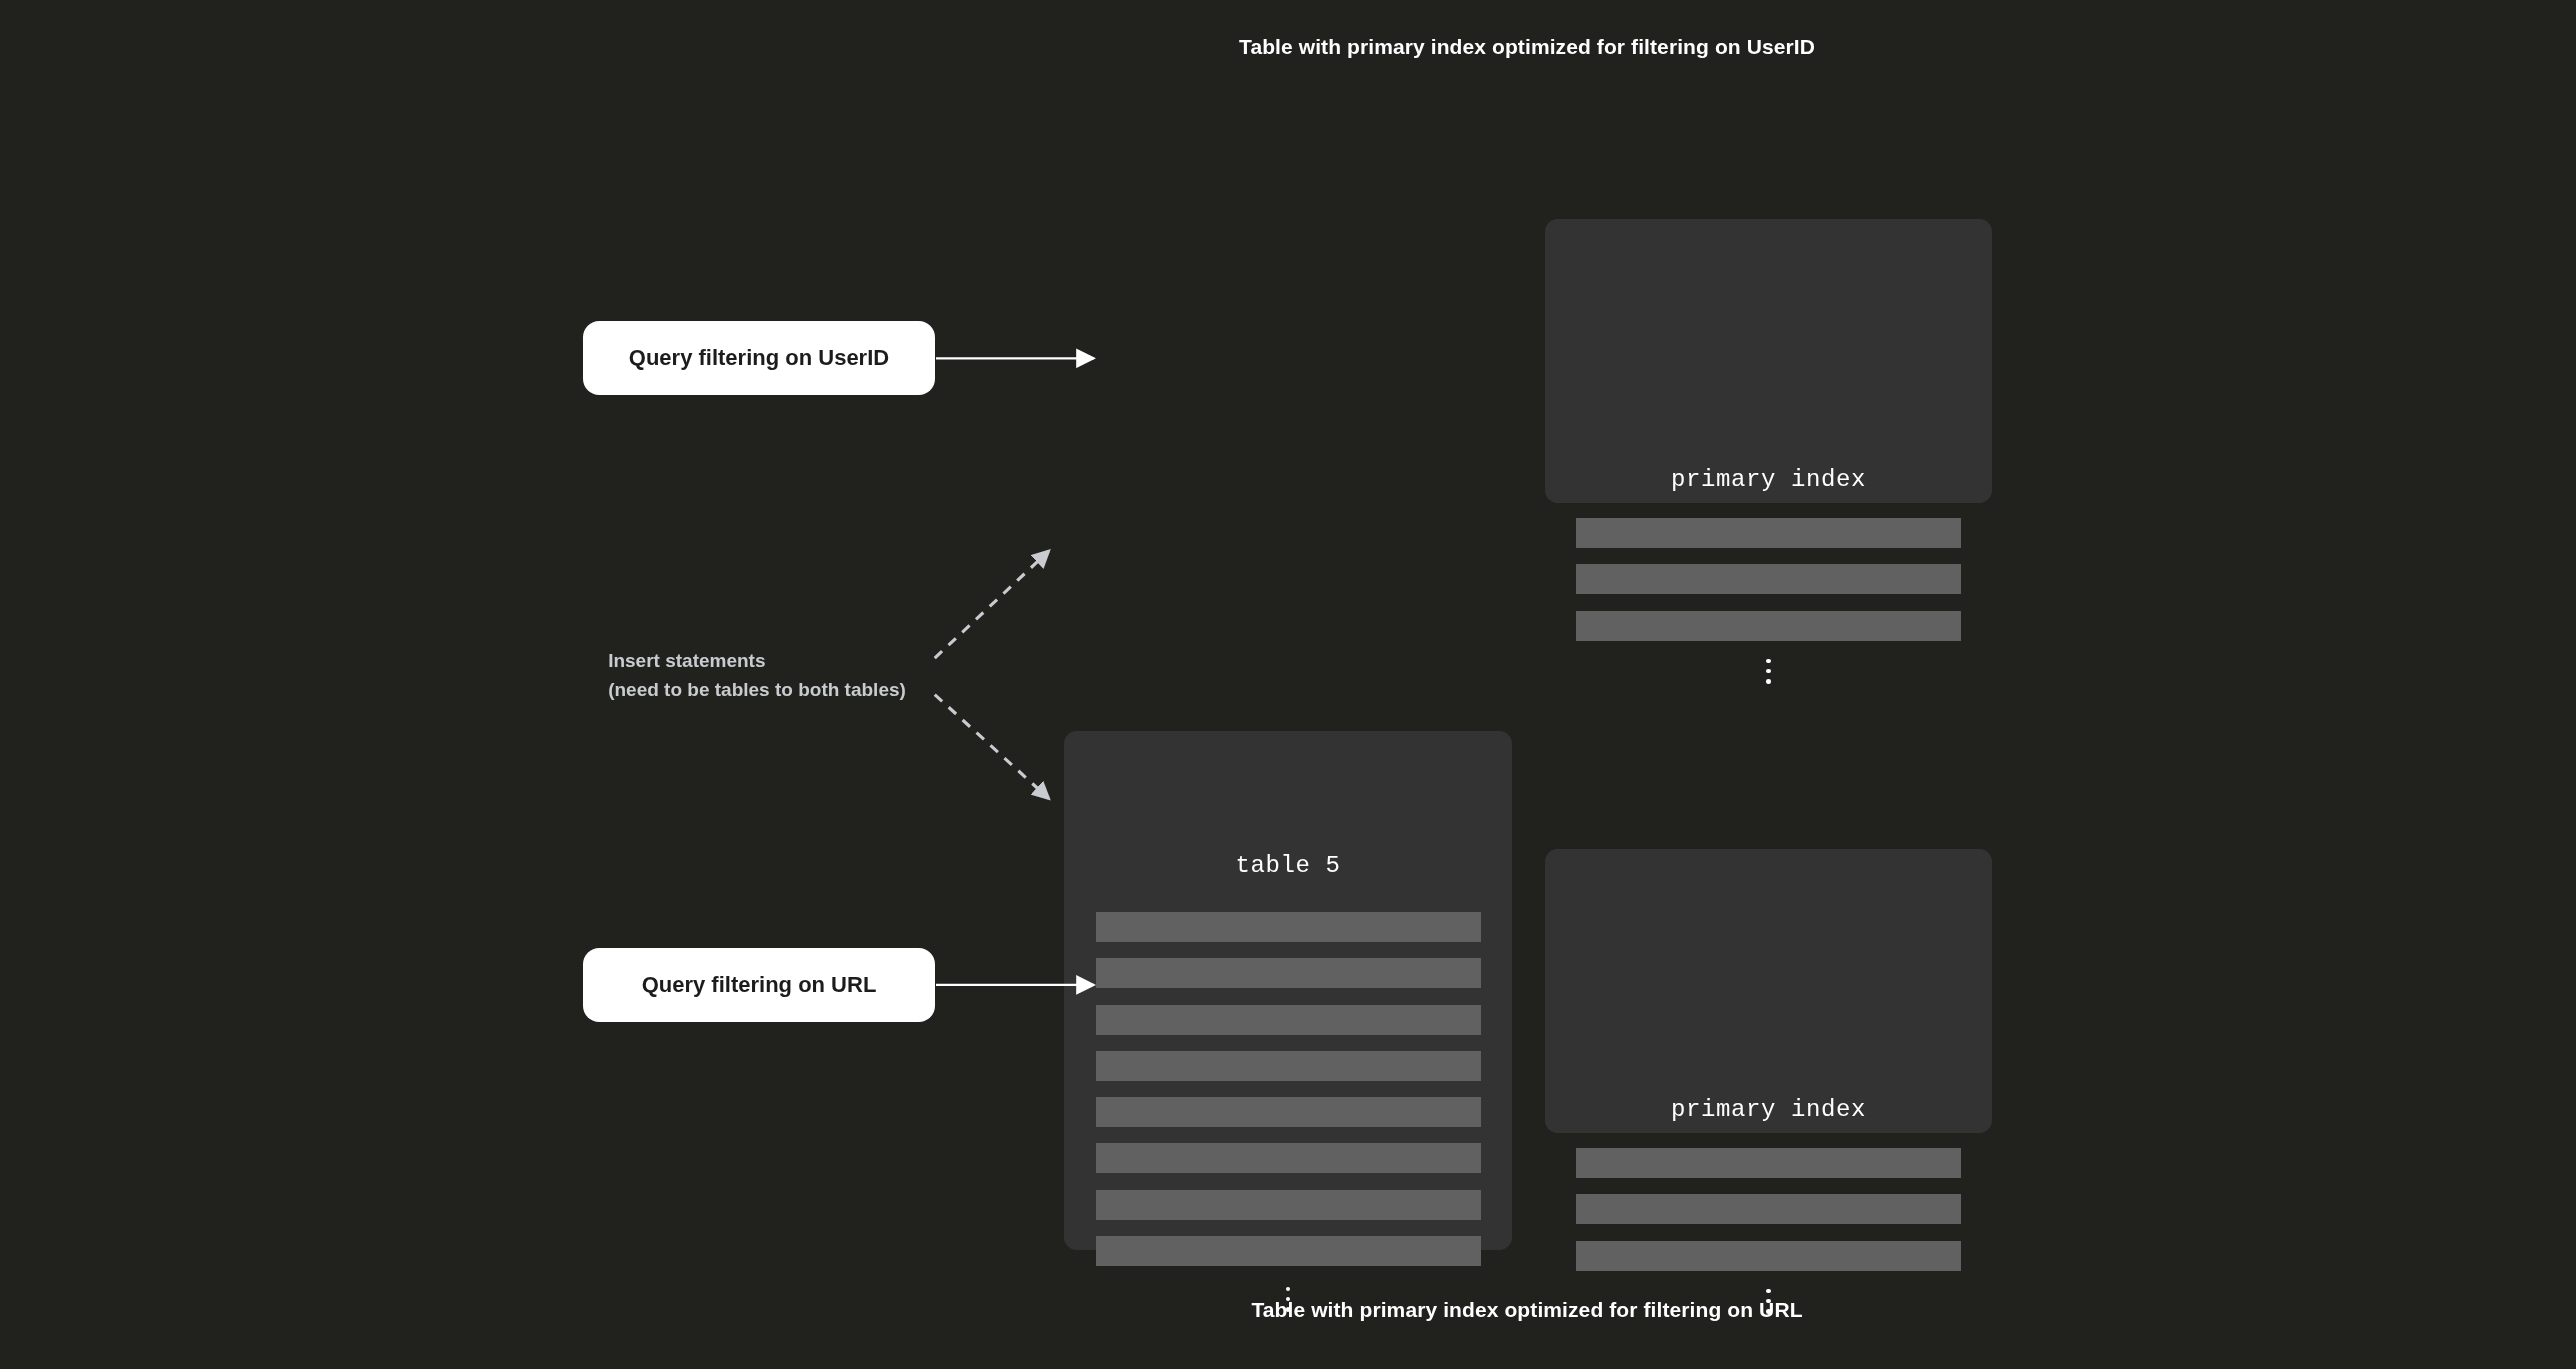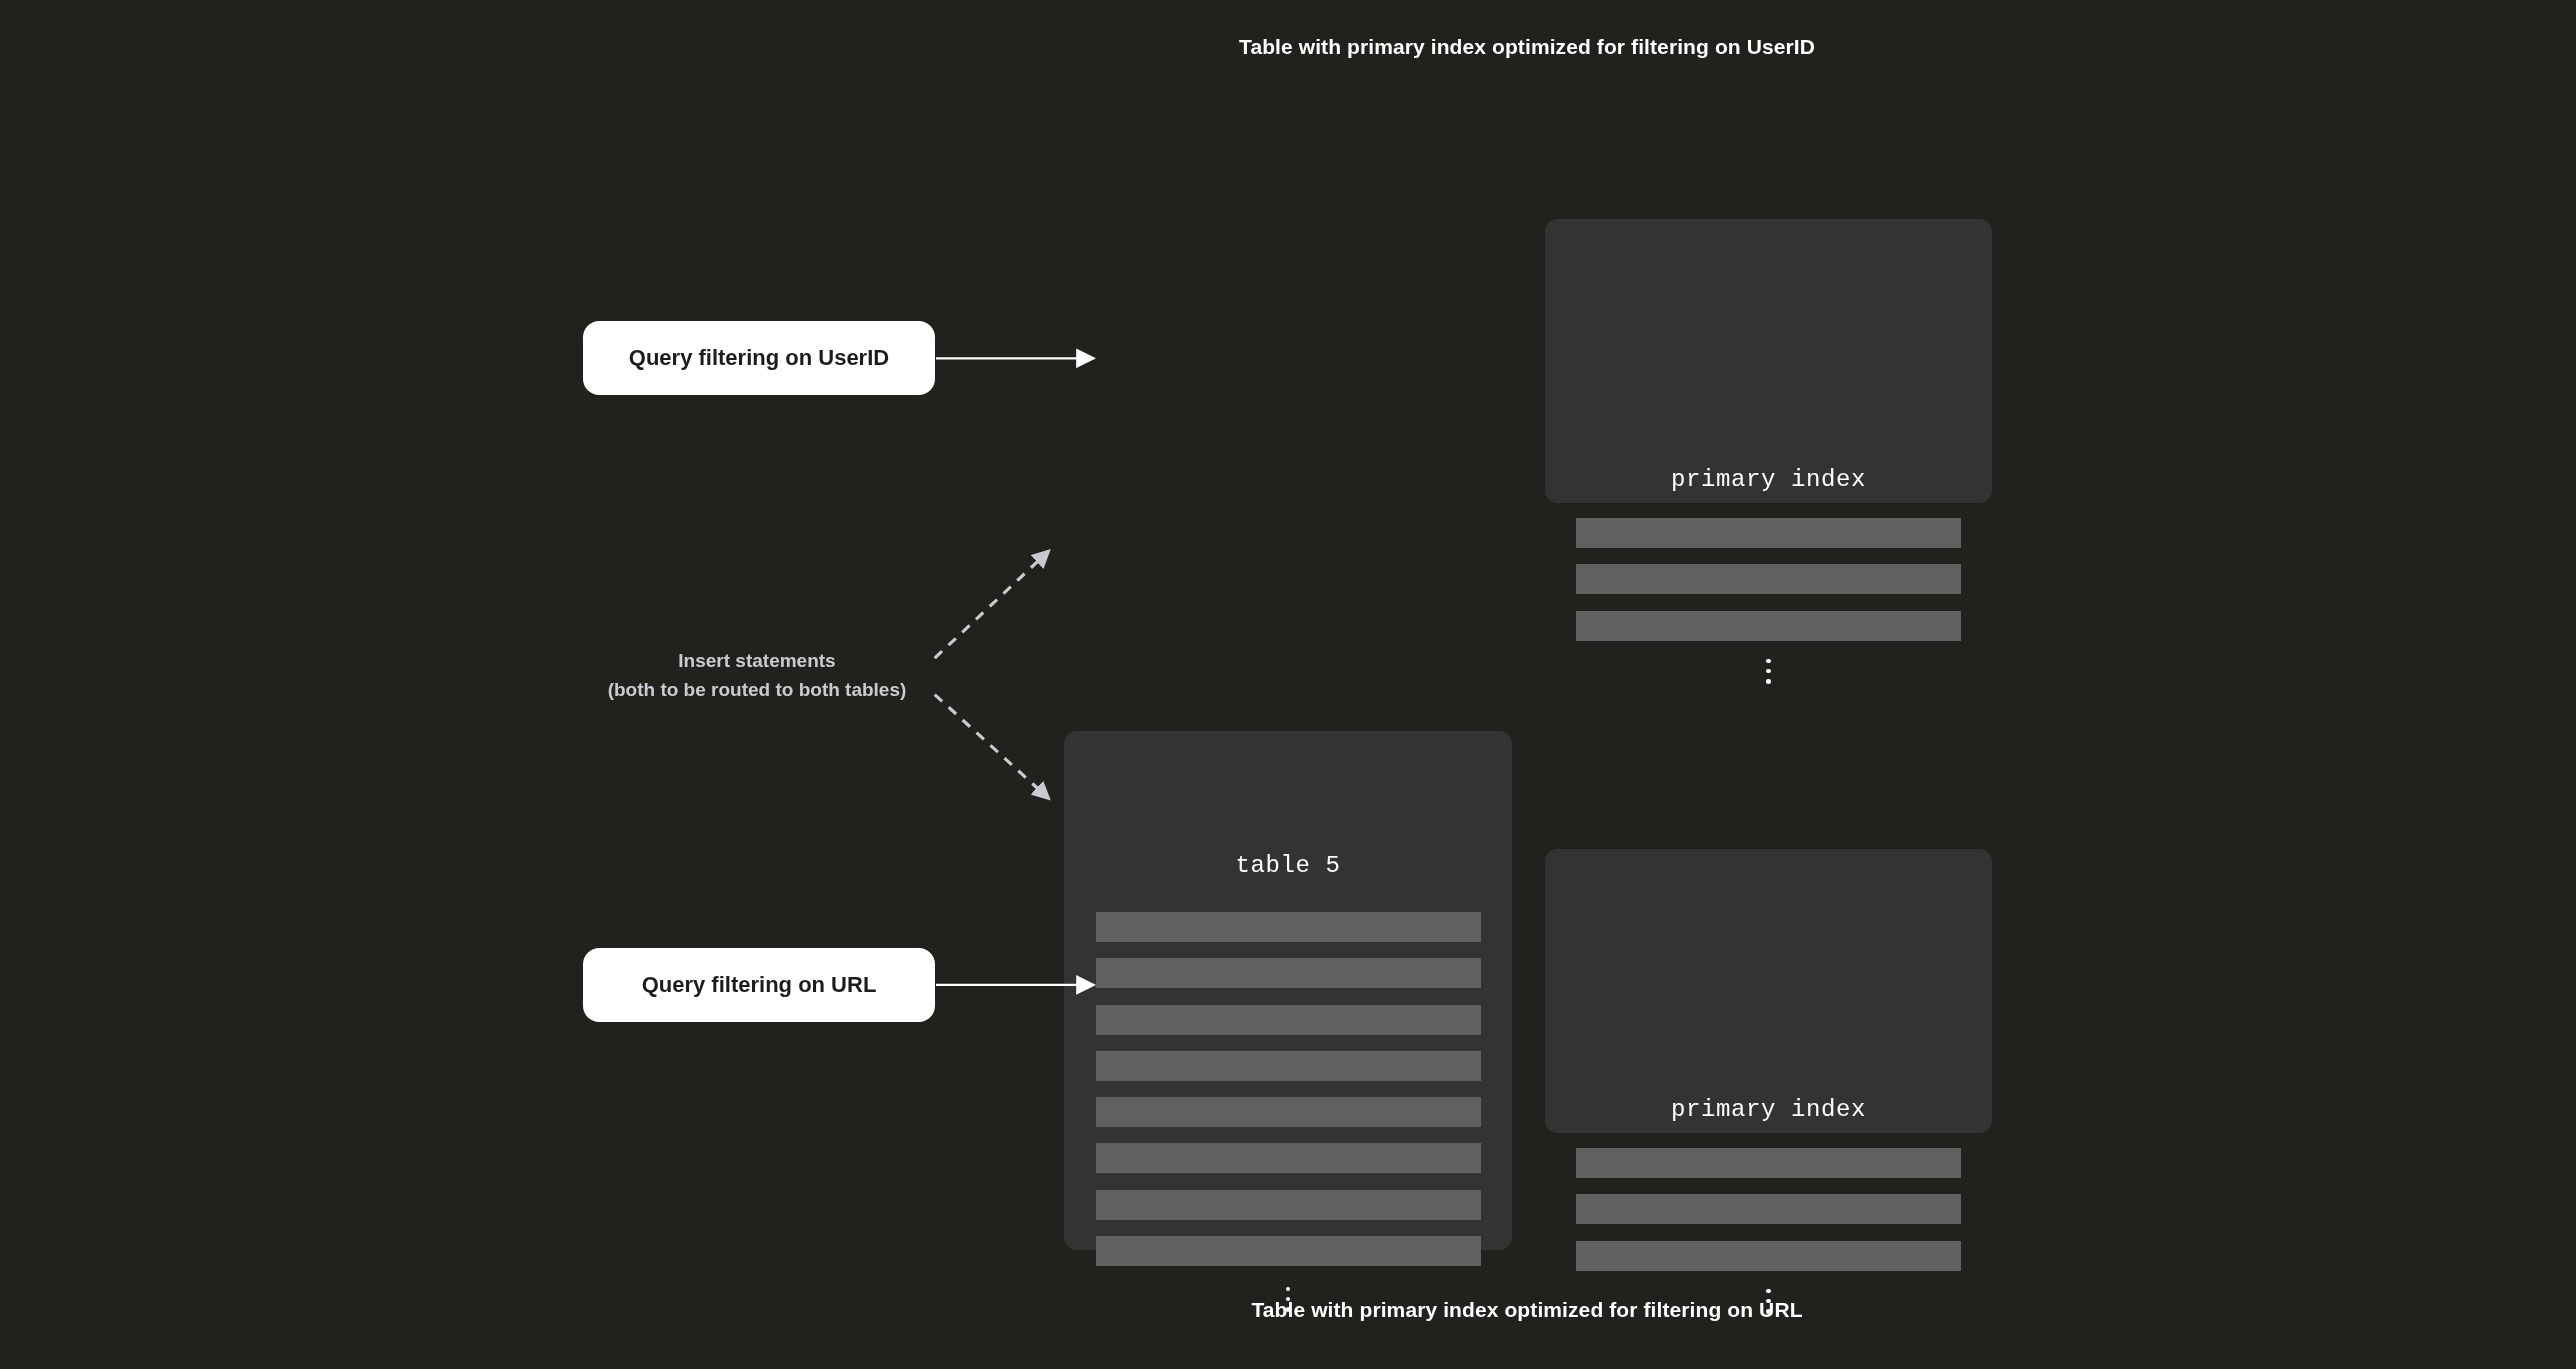--- a/index.html
+++ b/index.html
@@ -108,21 +108,20 @@
     white-space:nowrap;
   }
   #query-userid-box{left:583px;top:321px;width:352px;height:74px;}
   #query-url-box{left:583px;top:948px;width:352px;height:74px;}
 
   
   #insert-label{
     position:absolute;
     left:757px;top:647px;
     transform:translateX(-50%);
-    text-align:center;
     color:#c8cbcf;
     font-weight:bold;
     font-size:19px;
     line-height:1.5;
     white-space:nowrap;
   }
 
   
   #connectors{position:absolute;left:0;top:0;width:2576px;height:1369px;pointer-events:none;}
 </style>
@@ -184,21 +183,21 @@
   <div class="query-box" id="query-userid-box">
     <span>Query filtering on UserID</span>
   </div>
 
   <div class="query-box" id="query-url-box">
     <span>Query filtering on URL</span>
   </div>
 
   <div id="insert-label">
     <div>Insert statements</div>
-    <div>(both to be routed to both tables)</div>
+    <div>(need to be tables to both tables)</div>
   </div>
 
   <svg id="connectors" viewBox="0 0 4098 2178">
     <defs>
       <marker id="arrow-white" markerWidth="9" markerHeight="9" refX="8" refY="4.5" orient="auto" markerUnits="strokeWidth">
         <path d="M0,0 L9,4.5 L0,9 z" fill="#ffffff"></path>
       </marker>
       <marker id="arrow-gray" markerWidth="6" markerHeight="6" refX="5" refY="3" orient="auto" markerUnits="strokeWidth">
         <path d="M0,0 L6,3 L0,6 z" fill="#c8cbcf"></path>
       </marker>

